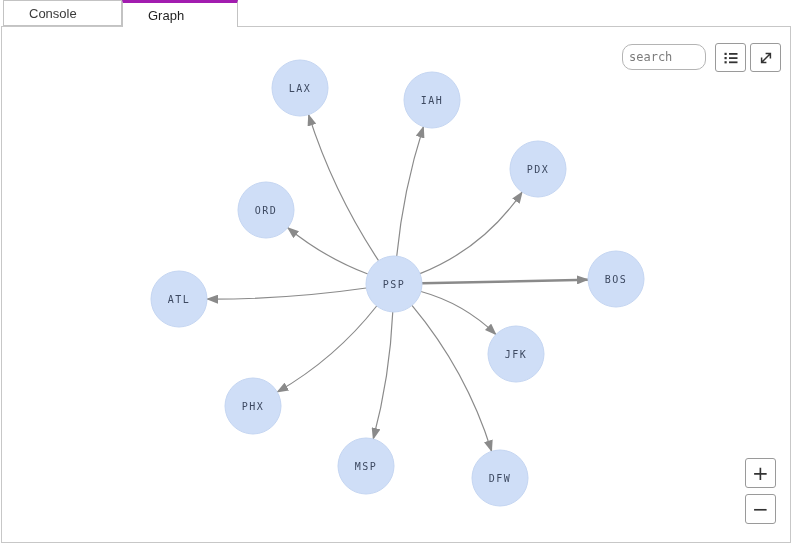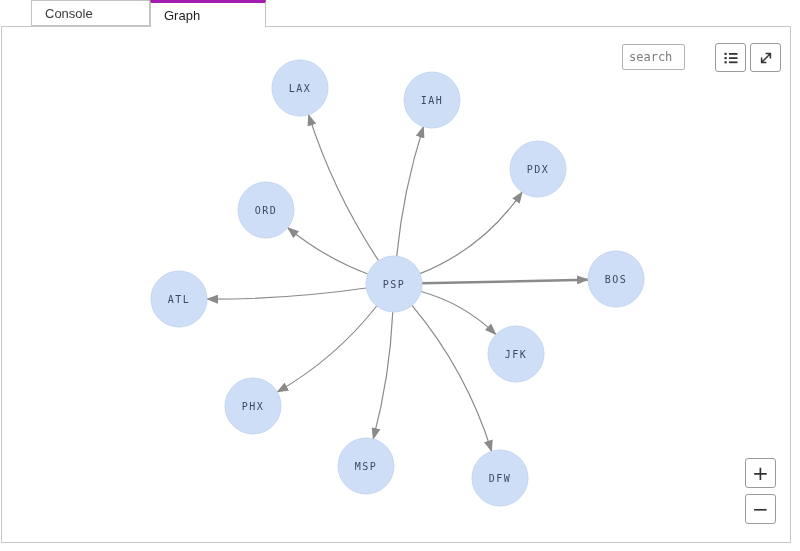--- a/index.html
+++ b/index.html
@@ -2,34 +2,34 @@
 <html><head>
 <meta charset="utf-8">
 <style>
   * { margin:0; padding:0; box-sizing:border-box; }
   html,body { width:800px; height:551px; background:#ffffff; overflow:hidden;
               font-family:"Liberation Sans", sans-serif; position:relative; }
 
   
   .tab { position:absolute; top:0; height:26px; background:#fff;
          font-size:13px; color:#3a3a3a; display:flex; align-items:center;
-         padding-left:13px; cursor:pointer;margin-left:28px; }
+         padding-left:25px; cursor:pointer; }
   .tab-console { left:3px; width:119px; border:1px solid #c3c3c3; }
   .tab-graph   { left:122px; width:116px; height:27px; z-index:3;
                  border-left:1px solid #c3c3c3; border-right:1px solid #c3c3c3;
                  border-top:3px solid #a21caf; color:#1f1f1f; }
 
   
   .panel { position:absolute; left:1px; top:26px; width:790px; height:517px;
            border:1px solid #c7c7c7; background:#fff; }
   .graph-svg { position:absolute; left:0; top:0; }
 
   
-  .search-box { position:absolute; left:620px; top:17px; width:63px; height:26px;
-                border:1px solid #b4b4b4; border-radius:2px; padding:0 6px;
+  .search-box { position:absolute; left:620px; top:17px; width:84px; height:26px;
+                border:1px solid #b4b4b4; border-radius:10px; padding:0 6px;
                 font-family:"DejaVu Sans Mono", monospace; font-size:12px; color:#333;
                 outline:none; }
   .search-box::placeholder { color:#7c7c7c; }
   .icon-btn { position:absolute; top:16px; width:31px; height:29px; background:#fff;
               border:1px solid #9a9a9a; border-radius:3px; display:flex;
               align-items:center; justify-content:center; cursor:pointer; }
   .btn-legend { left:713px; }
   .btn-fullscreen { left:748px; }
 
   

